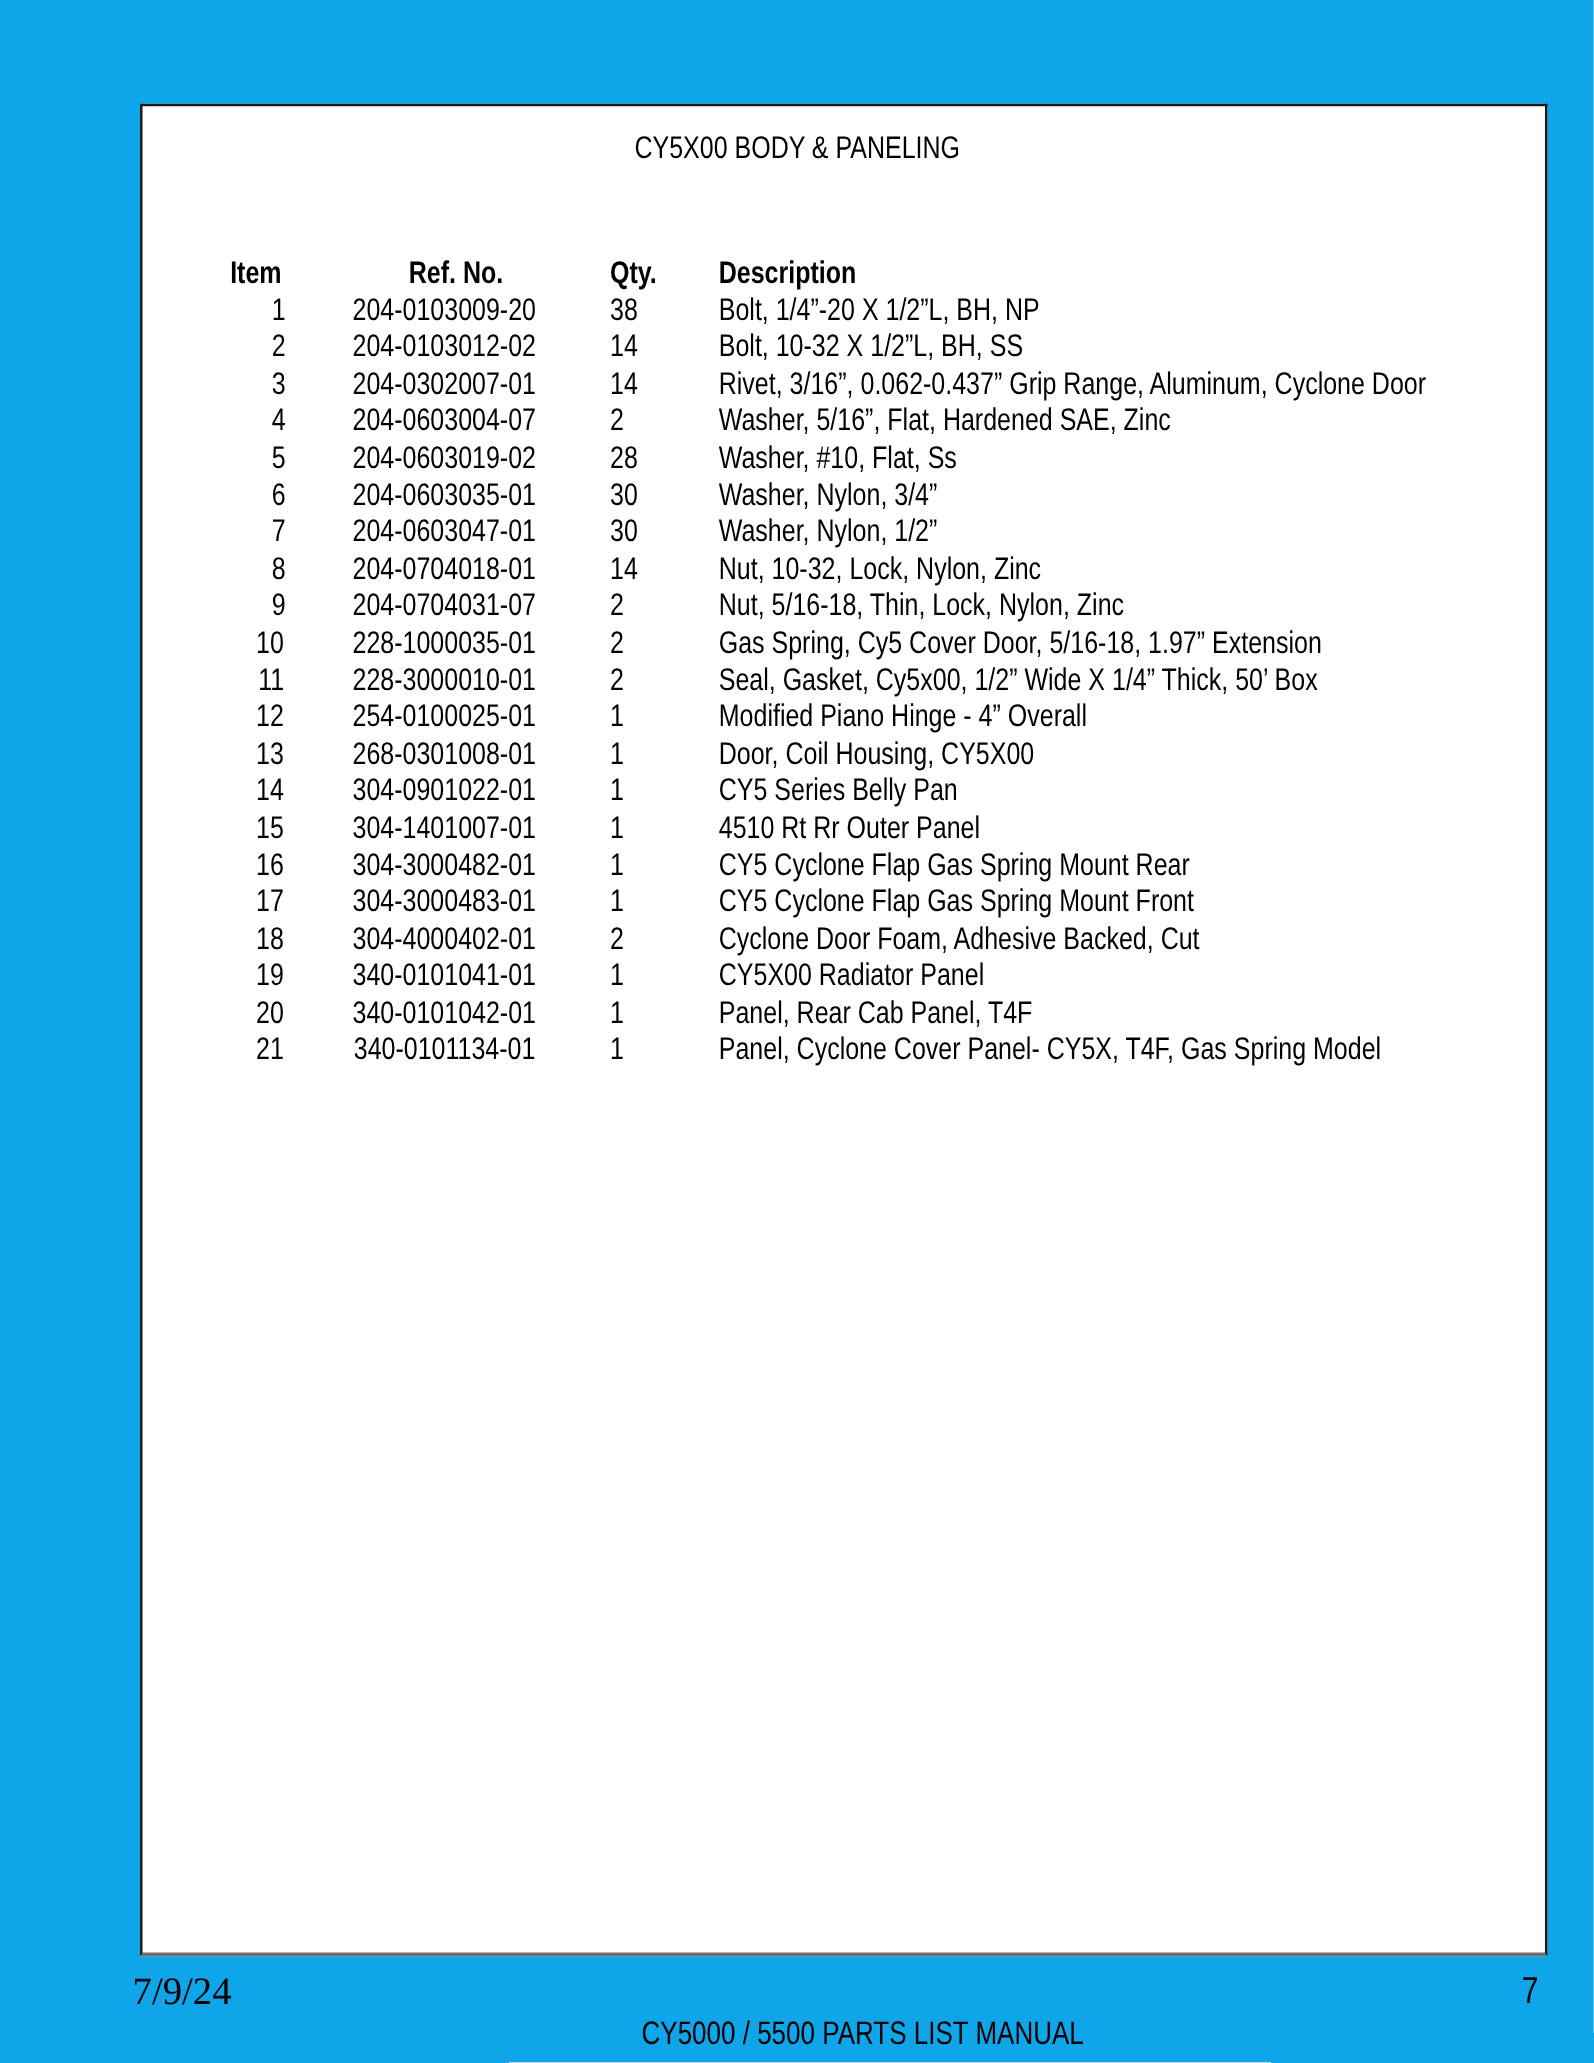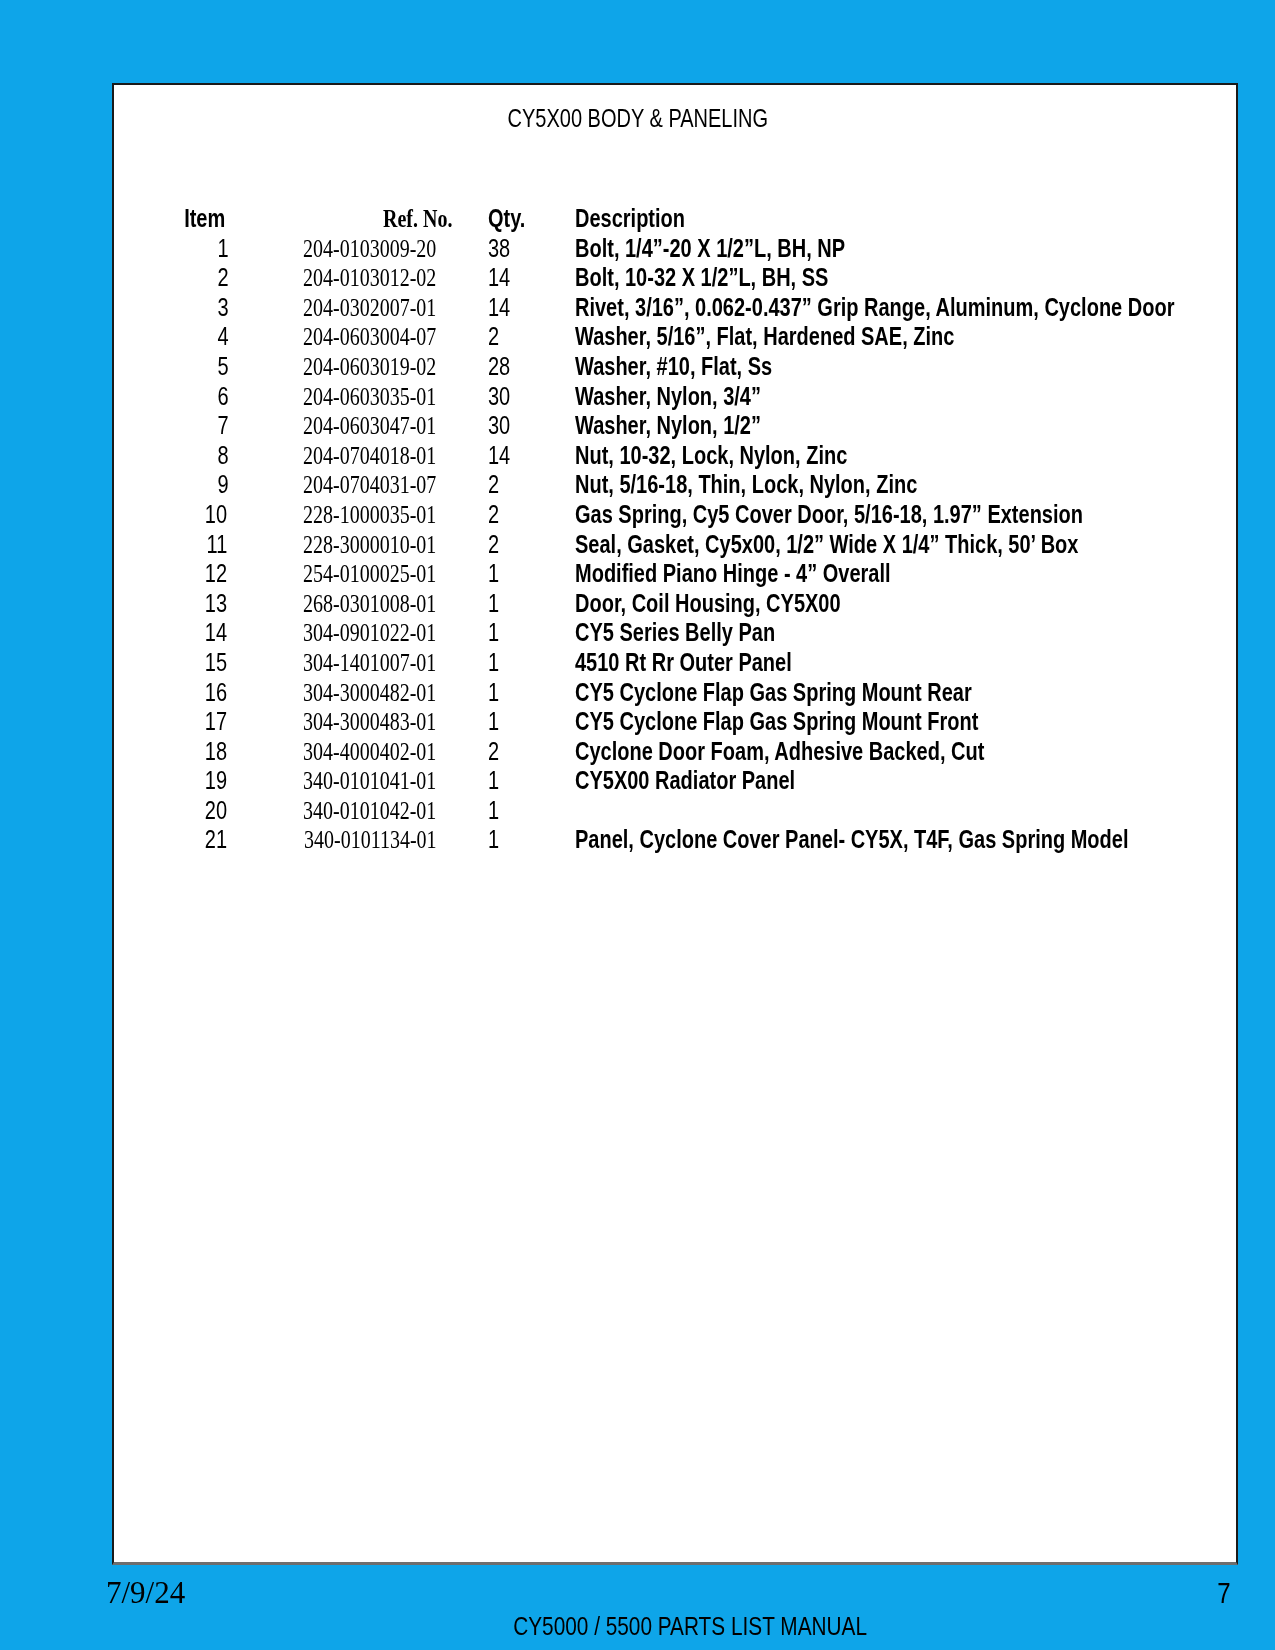--- a/index.html
+++ b/index.html
@@ -17,23 +17,23 @@
     position:absolute; left:0; top:102px; width:1275px; height:32px;
     line-height:32px; font-size:25px; text-align:center;
   }
   .parts-table { position:absolute; left:0; top:204px; width:1275px; }
   .trow { position:relative; height:29.6px; }
   .cell {
     position:absolute; top:0; height:29.6px; line-height:29.6px;
     font-size:25px; white-space:nowrap;
   }
   .c-item { left:160px; width:70px;  text-align:right; }
-  .c-ref  { left:250px; width:220px; text-align:right;font-family:Liberation Serif, serif; }
+  .c-ref  { left:264px; width:220px; text-align:center; }
   .c-qty  { left:488px; width:80px;  text-align:left; }
-  .c-desc { left:575px; width:680px; text-align:left;font-weight:bold; }
+  .c-desc { left:575px; width:680px; text-align:left; }
   .thead .cell { font-weight:bold; }
   
   .nx   { display:inline-block; transform:scaleX(0.8); transform-origin:0 50%; white-space:nowrap; }
   .nx-c { display:inline-block; transform:scaleX(0.8); transform-origin:50% 50%; white-space:nowrap; }
   .nx-r { display:inline-block; transform:scaleX(0.8); transform-origin:100% 50%; white-space:nowrap; }
   .footer-date {
     position:absolute; left:106px; top:1576px; height:34px; line-height:34px;
     font-family:"Liberation Serif", serif; font-size:31px;
   }
   .footer-center {
@@ -183,20 +183,21 @@
         <div class="trow">
           <div class="cell c-item"><span class="nx-c">19</span></div>
           <div class="cell c-ref"><span class="nx">340-0101041-01</span></div>
           <div class="cell c-qty"><span class="nx">1</span></div>
           <div class="cell c-desc"><span class="nx">CY5X00 Radiator Panel</span></div>
         </div>
         <div class="trow">
           <div class="cell c-item"><span class="nx-c">20</span></div>
           <div class="cell c-ref"><span class="nx">340-0101042-01</span></div>
           <div class="cell c-qty"><span class="nx">1</span></div>
+          <div class="cell c-desc"><span class="nx">Panel, Rear Cab Panel, T4F</span></div>
         </div>
         <div class="trow">
           <div class="cell c-item"><span class="nx-c">21</span></div>
           <div class="cell c-ref"><span class="nx">340-0101134-01</span></div>
           <div class="cell c-qty"><span class="nx">1</span></div>
           <div class="cell c-desc"><span class="nx">Panel, Cyclone Cover Panel- CY5X, T4F, Gas Spring Model</span></div>
         </div>
       </div>
   </div>
 

